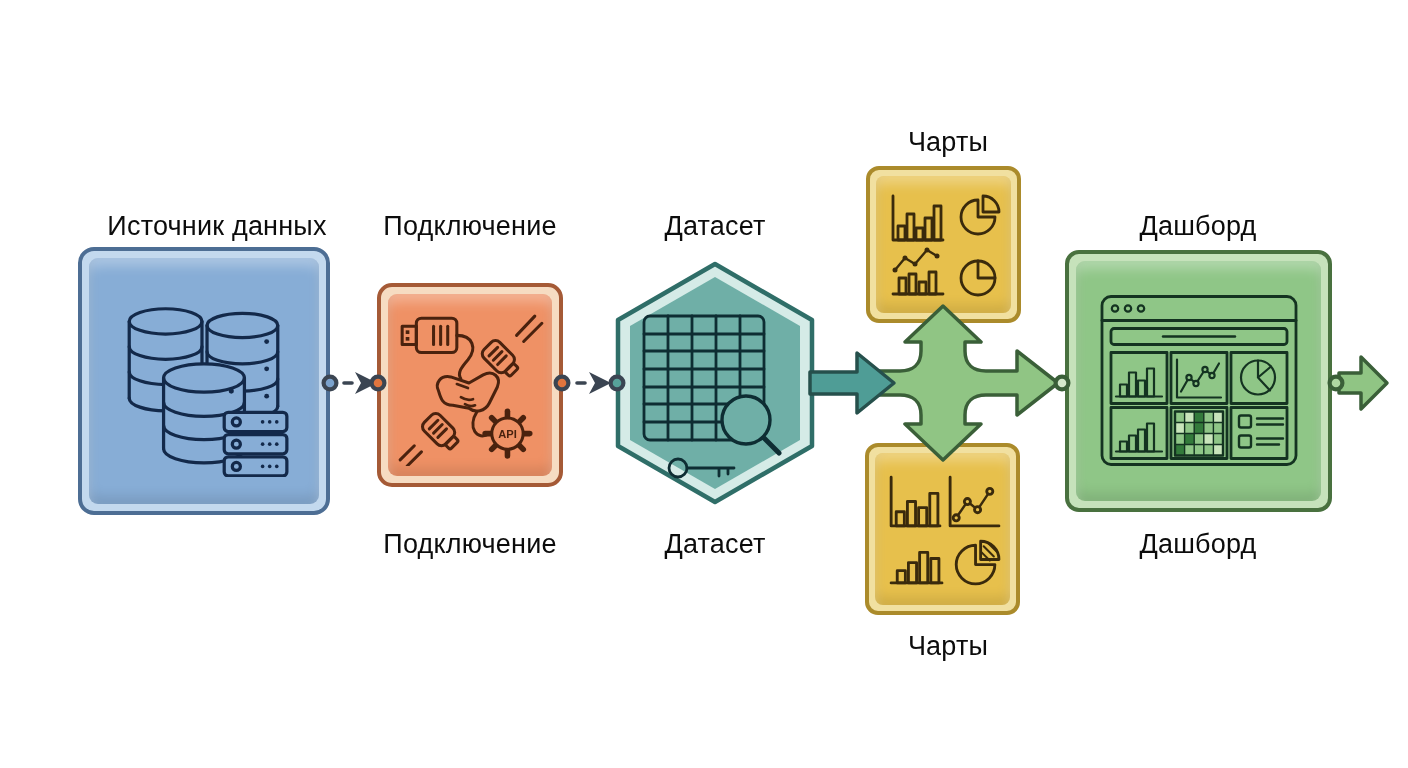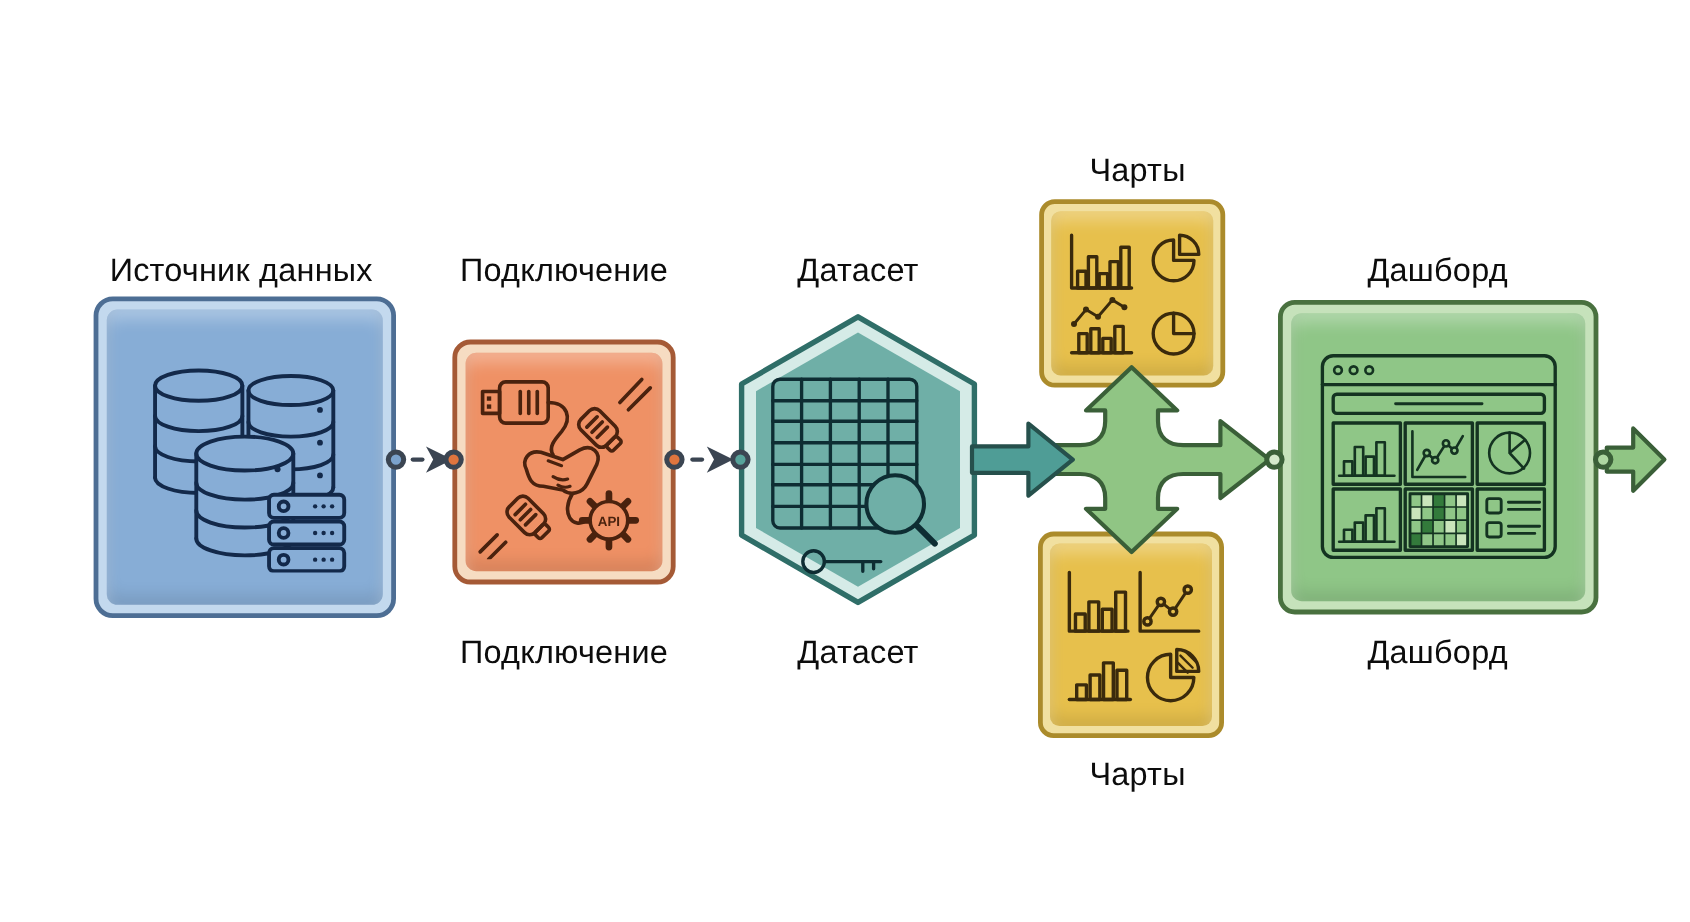--- a/index.html
+++ b/index.html
@@ -42,21 +42,21 @@
   .box-dashboard .inner{background:var(--dashboard-fill);}
   .hex-wrap{position:absolute;left:600px;top:260px;width:230px;height:246px;z-index:10;}
   .overlay{position:absolute;inset:0;z-index:30;pointer-events:none;}
   svg{display:block;}
 </style>
 </head>
 <body>
 
 <div class="canvas">
 
-  <div class="lbl" style="left:201px;top:226px">Источник данных</div>
+  <div class="lbl" style="left:217px;top:226px">Источник данных</div>
   <div class="lbl" style="left:470px;top:226px">Подключение</div>
   <div class="lbl" style="left:715px;top:226px">Датасет</div>
   <div class="lbl" style="left:948px;top:142px">Чарты</div>
   <div class="lbl" style="left:1198px;top:226px">Дашборд</div>
   <div class="lbl" style="left:470px;top:544px">Подключение</div>
   <div class="lbl" style="left:715px;top:544px">Датасет</div>
   <div class="lbl" style="left:948px;top:646px">Чарты</div>
   <div class="lbl" style="left:1198px;top:544px">Дашборд</div>
 
   <div class="node box-source">

